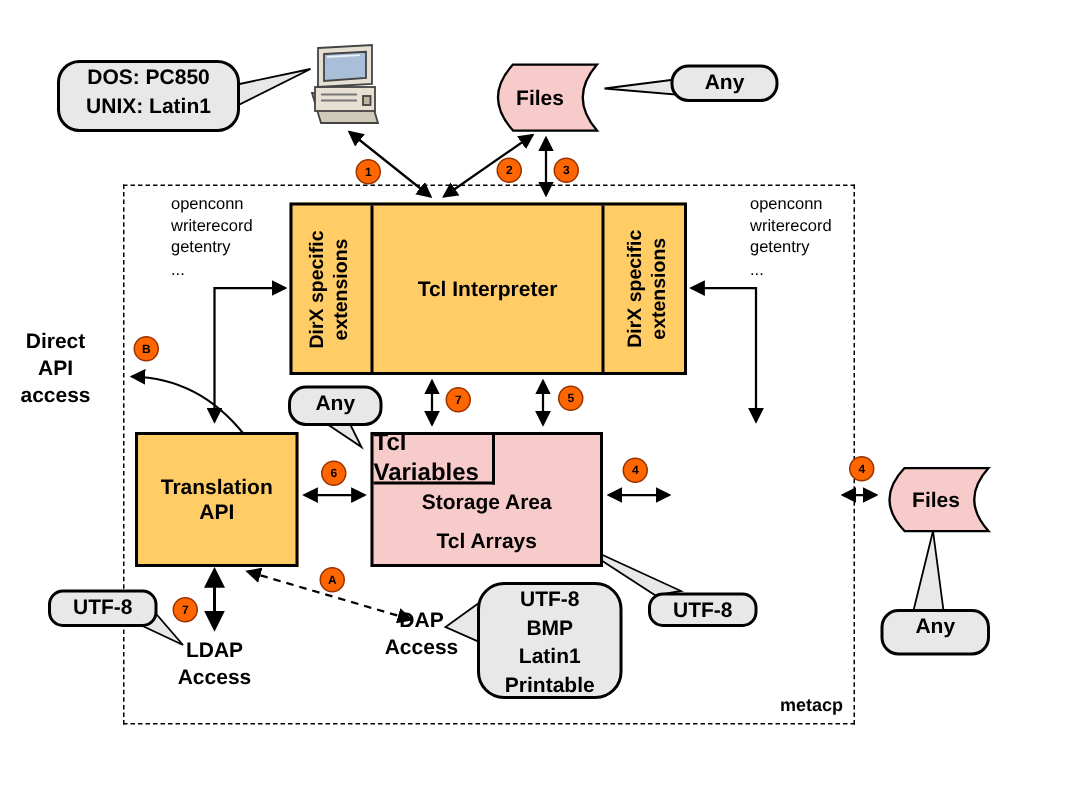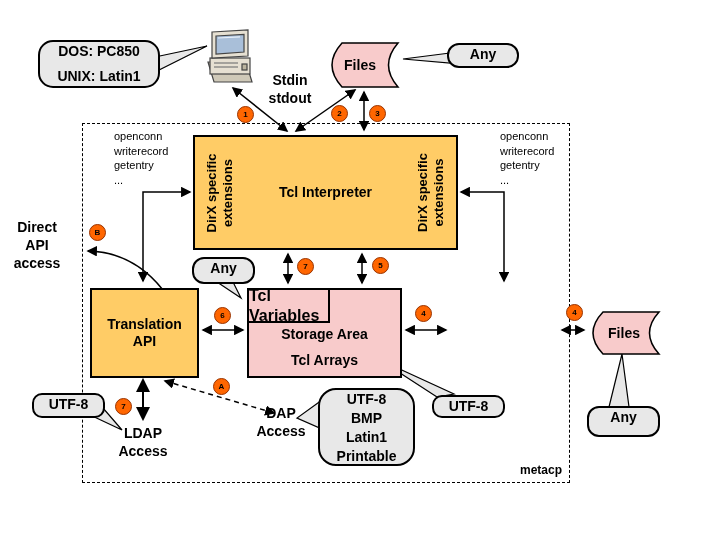--- a/index.html
+++ b/index.html
@@ -14,41 +14,41 @@
     border:1px dashed #000;box-sizing:border-box;
   }
   .box{
     position:absolute;background:#FFCC66;border:2px solid #000;box-sizing:border-box;
     display:flex;align-items:center;justify-content:center;text-align:center;
     font-weight:bold;font-size:14px;line-height:1.25;
   }
   .pinkbox{background:#F8CBCB;}
   .bubble{
     position:absolute;background:#E8E8E8;border:2px solid #000;box-sizing:border-box;
-    display:flex;flex-direction:column;align-items:center;justify-content:space-between;
+    display:flex;flex-direction:column;align-items:center;justify-content:flex-start;
     text-align:center;font-weight:bold;font-size:14px;line-height:1.35;border-radius:12px;
   }
   .lbl{
     position:absolute;font-weight:bold;font-size:14px;line-height:1.3;text-align:center;
   }
   .small-list{
     position:absolute;font-weight:normal;font-size:11px;line-height:1.32;text-align:left;margin-left:13px;
   }
   .badge{
     position:absolute;width:17px;height:17px;border-radius:50%;
     background:#FF6600;border:1px solid #993300;box-sizing:border-box;
     display:flex;align-items:center;justify-content:center;
     font-size:8px;font-weight:bold;color:#000;
   }
   .vtext{
     position:absolute;display:flex;flex-direction:column;align-items:center;justify-content:center;
     font-weight:bold;font-size:13px;line-height:1.2;text-align:center;
     transform:rotate(-90deg);
   }
-  .interp{display:flex;align-items:stretch;padding:0;flex-direction:column;}
+  .interp{display:flex;align-items:stretch;padding:0;}
   .interp .side-l{width:52px;border-right:2px solid #000;}
   .interp .side-r{width:53px;border-left:2px solid #000;}
   .interp .mid{flex:1;display:flex;align-items:center;justify-content:center;}
   .storage-inner{position:absolute;left:0;top:0;width:81px;height:33px;
     border-right:2px solid #000;border-bottom:2px solid #000;box-sizing:border-box;
     display:flex;flex-direction:column;align-items:flex-start;justify-content:center;
     font-weight:bold;font-size:16px;line-height:1.2;}
   .metacp{position:absolute;font-weight:bold;font-size:12px;}
 </style>
 </head>
@@ -104,24 +104,20 @@
     </g>
   </svg>
 
   <div class="dashed-frame"></div>
 
   <div class="bubble" style="left:38px;top:40px;width:122px;height:48px;border-radius:15px;">
     <span>DOS: PC850</span>
     <span>UNIX: Latin1</span>
   </div>
 
-  <div class="lbl" style="left:258px;top:71px;width:64px;">
-    <div>Stdin</div>
-    <div>stdout</div>
-  </div>
 
   <div class="lbl" style="left:328px;top:56px;width:64px;">Files</div>
 
   <div class="bubble" style="left:447px;top:43px;width:72px;height:25px;">
     <span>Any</span>
   </div>
 
   <div class="small-list" style="left:101px;top:129px;width:75px;">
     <div>openconn</div>
     <div>writerecord</div>

